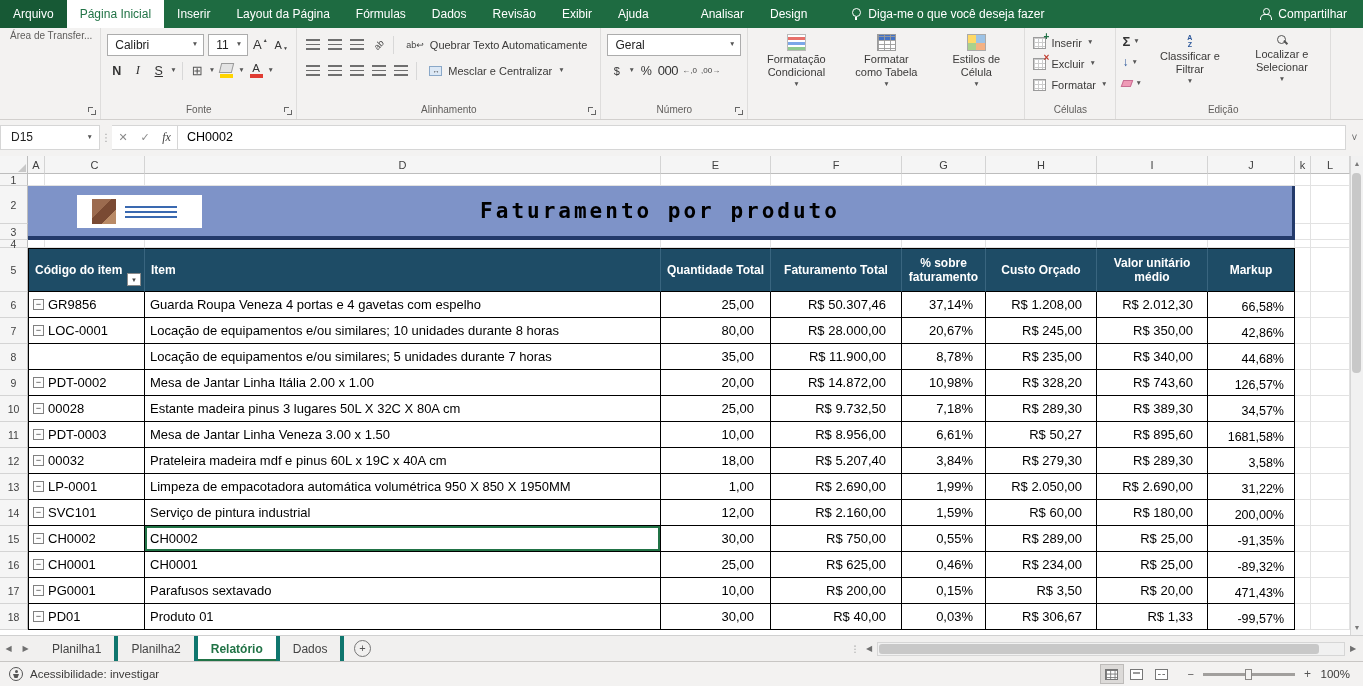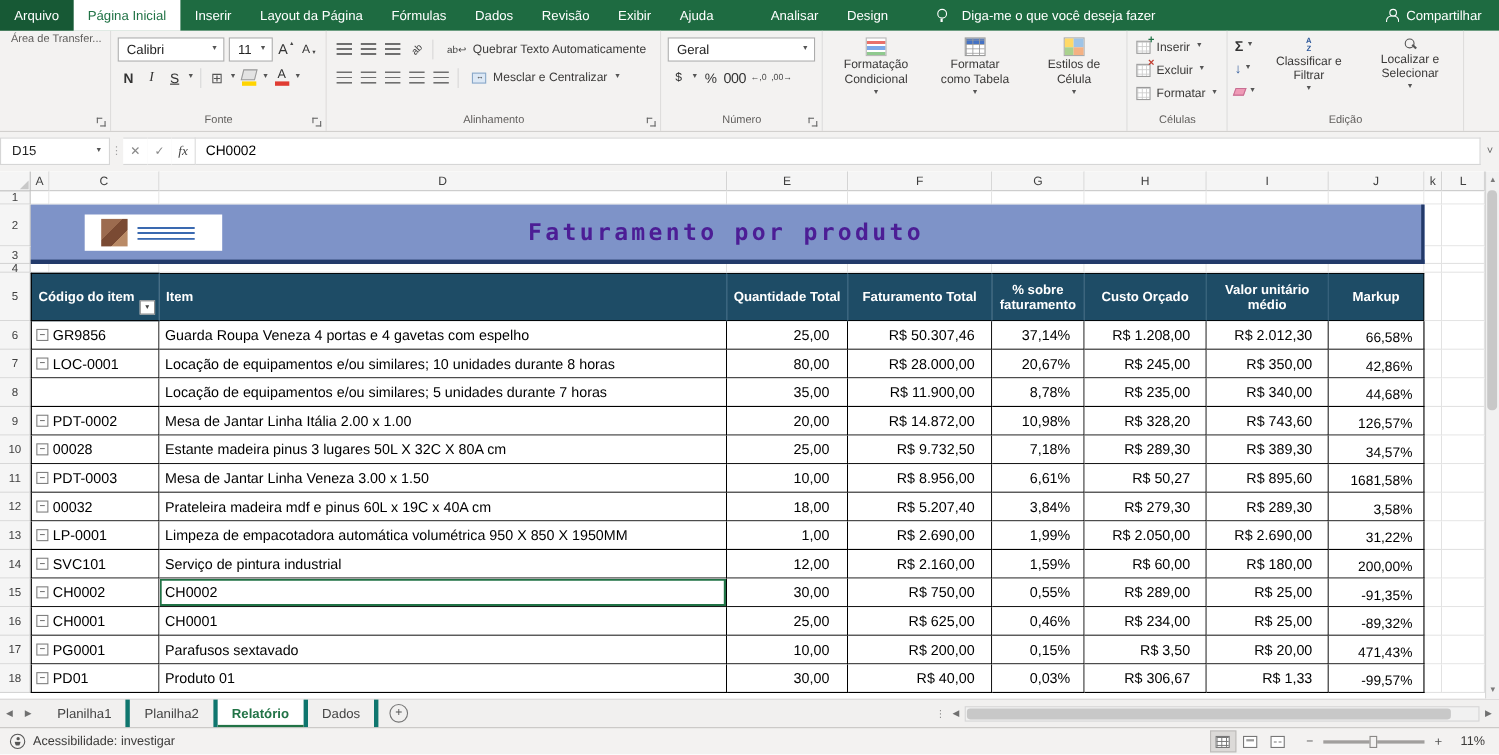--- a/index.html
+++ b/index.html
@@ -7,21 +7,21 @@
 body{font-family:"Liberation Sans",sans-serif;font-size:12px;color:#262626;background:#fff;}
 .app{width:1363px;height:686px;display:flex;flex-direction:column;}
 
 
 .tabbar{flex:none;height:28px;background:#1e6b41;display:flex;align-items:stretch;color:#fff;}
 .tabs{display:flex;align-items:stretch;}
 .rtab{display:flex;align-items:center;padding:0 13px;font-size:12px;cursor:default;white-space:nowrap;}
 .rtab.file{background:#175935;}
 .rtab.active{background:#fff;color:#217346;}
 .rtab.ctx-first{margin-left:26px;}
-.tellme{display:flex;align-items:center;gap:13px;margin-left:30px;font-size:12px;white-space:nowrap;}
+.tellme{display:flex;align-items:center;gap:7px;margin-left:30px;font-size:12px;white-space:nowrap;}
 .share{display:flex;align-items:center;gap:7px;margin-left:auto;padding:4px 16px;white-space:nowrap;}
 .tm-icon{width:11px;height:12px;position:relative;display:inline-block;}
 .tm-icon::before{content:"";position:absolute;top:0;left:2px;width:7px;height:7px;border:1.4px solid #fff;border-radius:50%;}
 .tm-icon::after{content:"";position:absolute;left:4.5px;bottom:0;width:2.5px;height:3px;background:#fff;}
 .share-icon{width:12px;height:12px;position:relative;display:inline-block;}
 .share-icon::before{content:"";position:absolute;top:0;left:3.5px;width:5px;height:5px;border:1.2px solid #fff;border-radius:50%;}
 .share-icon::after{content:"";position:absolute;bottom:0;left:1px;width:10px;height:5px;border:1.2px solid #fff;border-bottom:none;border-radius:5px 5px 0 0;}
 
 
 .ribbon{flex:none;height:92px;background:#f3f2f1;border-bottom:1px solid #d2d0ce;display:flex;padding-left:2px;}
@@ -136,21 +136,21 @@
 .gridwrap{flex:none;height:479px;display:flex;position:relative;background:#fff;}
 .grid{width:1350px;height:474px;display:grid;position:relative;background:#fff;
  grid-template-columns:28px 17px 100px 516px 110px 131px 84px 111px 111px 87px 16px 39px;
  grid-template-rows:18px 12px 38px 16px 8px 44px repeat(13,26px);}
 .corner{grid-column:1;grid-row:1;background:#f5f5f5;border-right:1px solid #bdbdbd;border-bottom:1px solid #bdbdbd;position:relative;}
 .corner::after{content:"";position:absolute;right:1px;bottom:1px;width:0;height:0;border-left:8px solid transparent;border-bottom:8px solid #c8c8c8;}
 .colhdr{grid-row:1;background:#f5f5f5;border-right:1px solid #d4d4d4;border-bottom:1px solid #bdbdbd;display:flex;align-items:center;justify-content:center;font-size:11px;color:#3f3f3f;}
 .rowhdr{grid-column:1;background:#f5f5f5;border-right:1px solid #bdbdbd;border-bottom:1px solid #d4d4d4;display:flex;align-items:center;justify-content:center;font-size:10.5px;color:#3f3f3f;}
 .fillc2{border-right:1px solid #e2e2e2;border-bottom:1px solid #e2e2e2;background:#fff;}
 .banner{grid-column:2/11;grid-row:3/5;background:#7e93c8;border-bottom:4px solid #233a6a;border-right:3px solid #233a6a;position:relative;display:flex;align-items:center;justify-content:center;}
-.banner-title{font-family:"DejaVu Sans Mono",monospace;font-weight:bold;font-size:21px;letter-spacing:3px;color:#4c1d95;}
+.banner-title{font-family:"DejaVu Sans Mono",monospace;font-weight:bold;font-size:21px;letter-spacing:3px;color:#000000;}
 .logo{position:absolute;left:49px;top:9px;width:125px;height:33px;background:#fff;display:flex;align-items:center;gap:9px;padding-left:15px;}
 .logo-pic{width:24px;height:25px;background:linear-gradient(135deg,#9c6b4f 0 40%,#7a4a33 40% 70%,#b98a66 70%);}
 .logo-lines{width:52px;height:12px;background:repeating-linear-gradient(to bottom,#3a69b0 0 2px,transparent 2px 5px);}
 .th{grid-row:6;background:#1e4c66;color:#fff;font-weight:bold;font-size:12px;line-height:14px;display:flex;align-items:center;justify-content:center;text-align:center;border-right:1px solid #39657f;border-top:1px solid #000;border-bottom:1px solid #000;padding:2px 3px;}
 .th-code{grid-column:2/4;justify-content:flex-start;text-align:left;padding-left:6px;position:relative;border-left:1px solid #000;}
 .th-item{grid-column:4;justify-content:flex-start;text-align:left;padding-left:6px;}
 .th-qty{grid-column:5;}
 .th-total{grid-column:6;}
 .th-pct{grid-column:7;}
 .th-cost{grid-column:8;}
@@ -722,17 +722,17 @@
       <span class="vbtn">
           <span class="vic pagebrk"></span>
         </span>
     </div>
     <div class="zoom">
       <span class="zminus"></span>
       <div class="ztrack">
         <div class="zthumb"></div>
       </div>
       <span class="zplus"></span>
-      <span class="zlevel">11%</span>
+      <span class="zlevel">100%</span>
     </div>
   </div>
 
 </div>
 
 </body></html>

